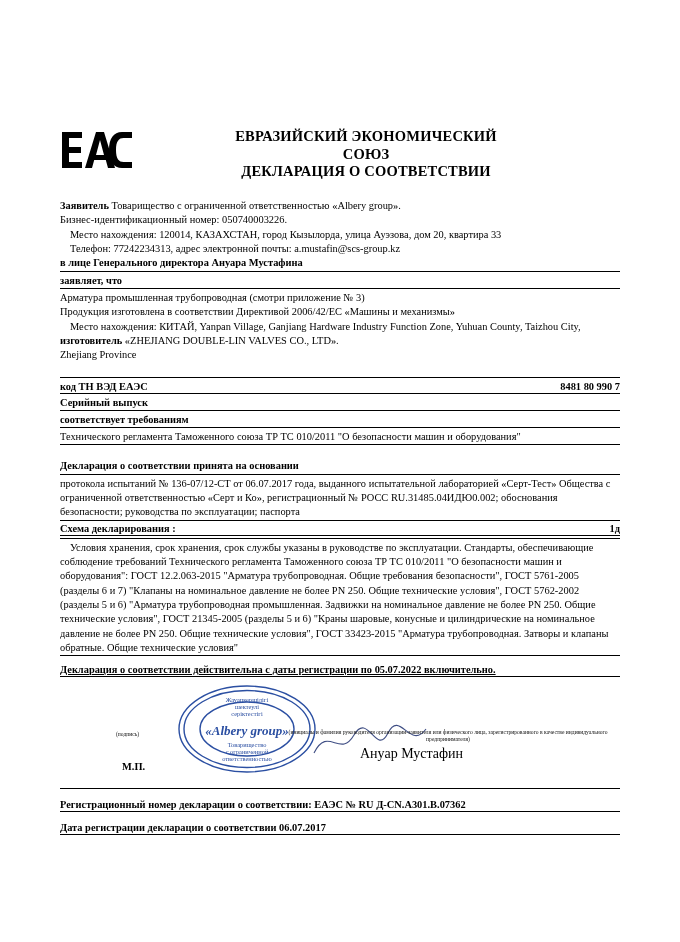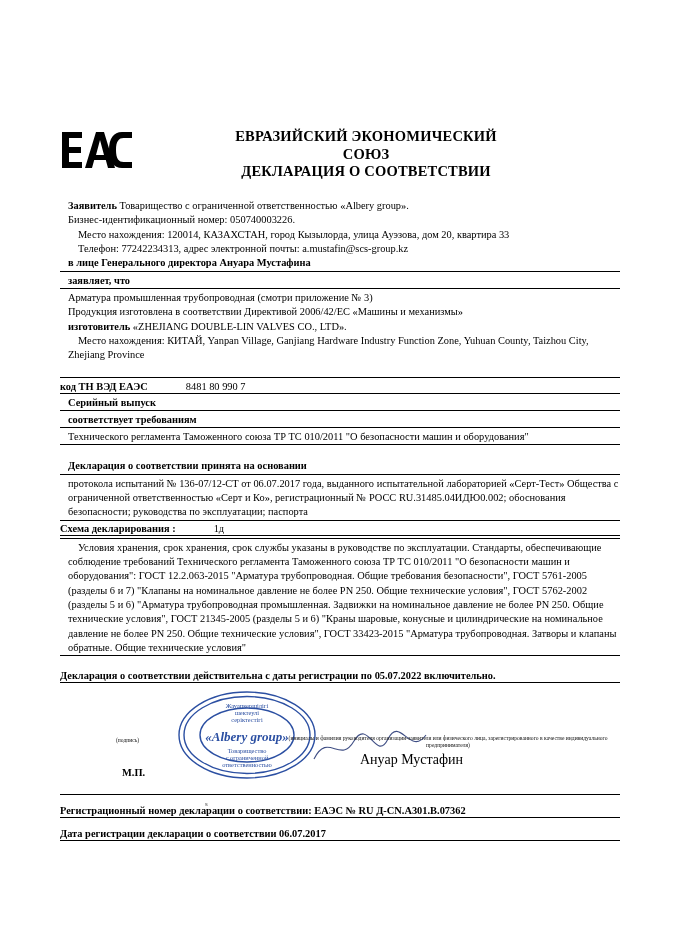--- a/index.html
+++ b/index.html
@@ -51,44 +51,44 @@
     font-weight: bold;
     font-size: 14.5px;
     line-height: 1.22;
     letter-spacing: 0.2px;
   }
 
   
   .line {
     font-size: 10.4px;
     line-height: 1.28;
-    margin: 0 0 1px 8px;
+    margin: 0 0 1px 0;
   }
   .ind { padding-left: 10px; }
   .b { font-weight: bold; }
 
   .rule {
     border-bottom: 1px solid #000;
     height: 0;
     margin: 2px 0 3px 0;
   }
   .rule-thin {
     border-bottom: 1px solid #000;
     height: 0;
     margin: 1px 0 2px 0;
   }
 
   .kv {
     display: flex;
     align-items: baseline;
-    gap: 10px;
     font-size: 10.4px;
+    justify-content: space-between;
   }
   .kv .k { white-space: nowrap; }
-  .kv .v { font-weight: normal; white-space: nowrap; margin-left: 28px; }
+  .kv .v { font-weight: bold; white-space: nowrap; margin-left: 28px; }
 
   .section-gap { height: 12px; }
 
   
   .sign-wrap {
     position: relative;
     margin-top: 14px;
     height: 96px;
   }
   .sign-name {
@@ -141,21 +141,22 @@
     top: 28px;
     width: 120px;
     height: 44px;
   }
 
   .footer-line { font-size: 10.4px; font-weight: bold; margin-top: 10px; }
 
   .valid {
     font-size: 10.4px;
     font-weight: bold;
-    margin-top: 14px;
+    margin-top: 8px;
+    text-decoration: underline;
   }
 
   .tiny-mark {
     position: absolute;
     left: 205px;
     top: 800px;
     font-size: 7px;
     color: #444;
   }
 </style>
@@ -198,25 +199,25 @@
       <div class="line ind">Телефон: 77242234313, адрес электронной почты: a.mustafin@scs-group.kz</div>
       <div class="line b">в лице Генерального директора Ануара Мустафина</div>
       <div class="rule-thin"></div>
     </div>
 
     <div>
       <div class="line b">заявляет, что</div>
       <div class="rule-thin"></div>
       <div class="line">Арматура промышленная трубопроводная (смотри приложение № 3)</div>
       <div class="line">Продукция изготовлена в соответствии Директивой 2006/42/ЕС «Машины и механизмы»</div>
+      <div class="line ind">Место нахождения: КИТАЙ, Yanpan Village, Ganjiang Hardware Industry Function Zone, Yuhuan County, Taizhou City,</div>
       <div class="line">
         <span class="b">изготовитель</span>
         <span>«ZHEJIANG DOUBLE-LIN VALVES CO., LTD».</span>
       </div>
-      <div class="line ind">Место нахождения: КИТАЙ, Yanpan Village, Ganjiang Hardware Industry Function Zone, Yuhuan County, Taizhou City,</div>
       <div class="line">Zhejiang Province</div>
       <div class="section-gap"></div>
       <div class="rule"></div>
     </div>
 
     <div>
       <div class="kv">
         <span class="k b">код ТН ВЭД ЕАЭС</span>
         <span class="v">8481 80 990 7</span>
       </div>

